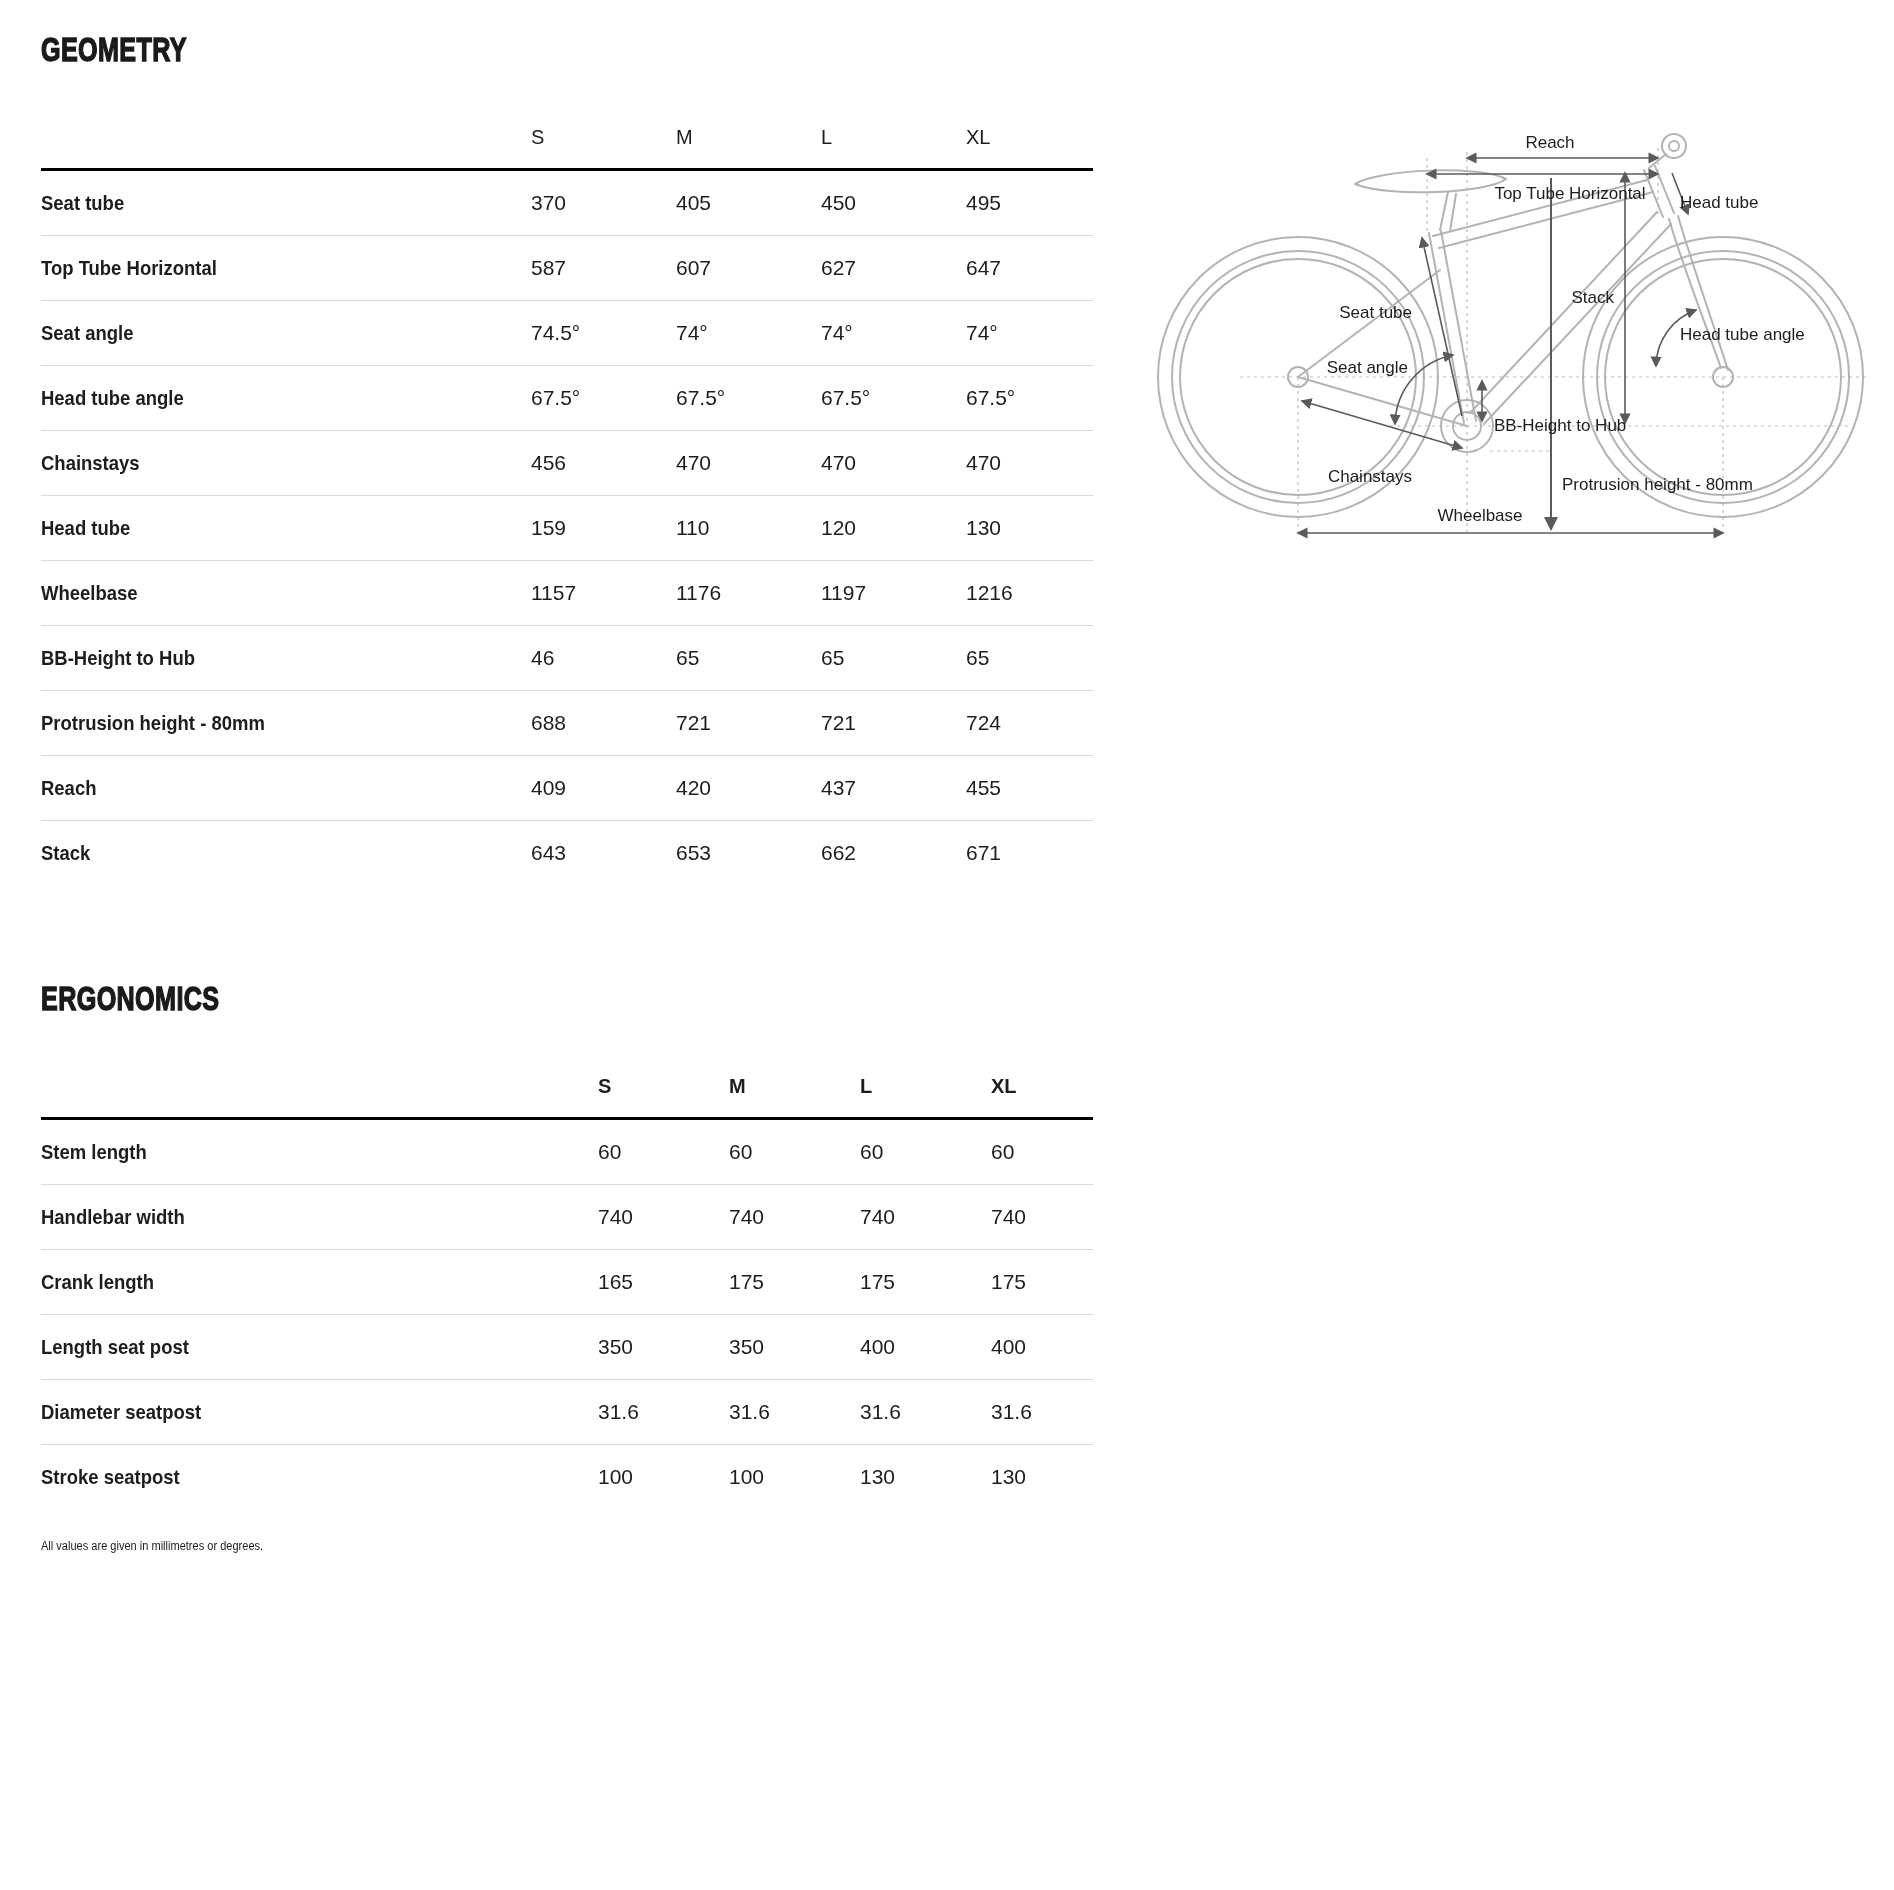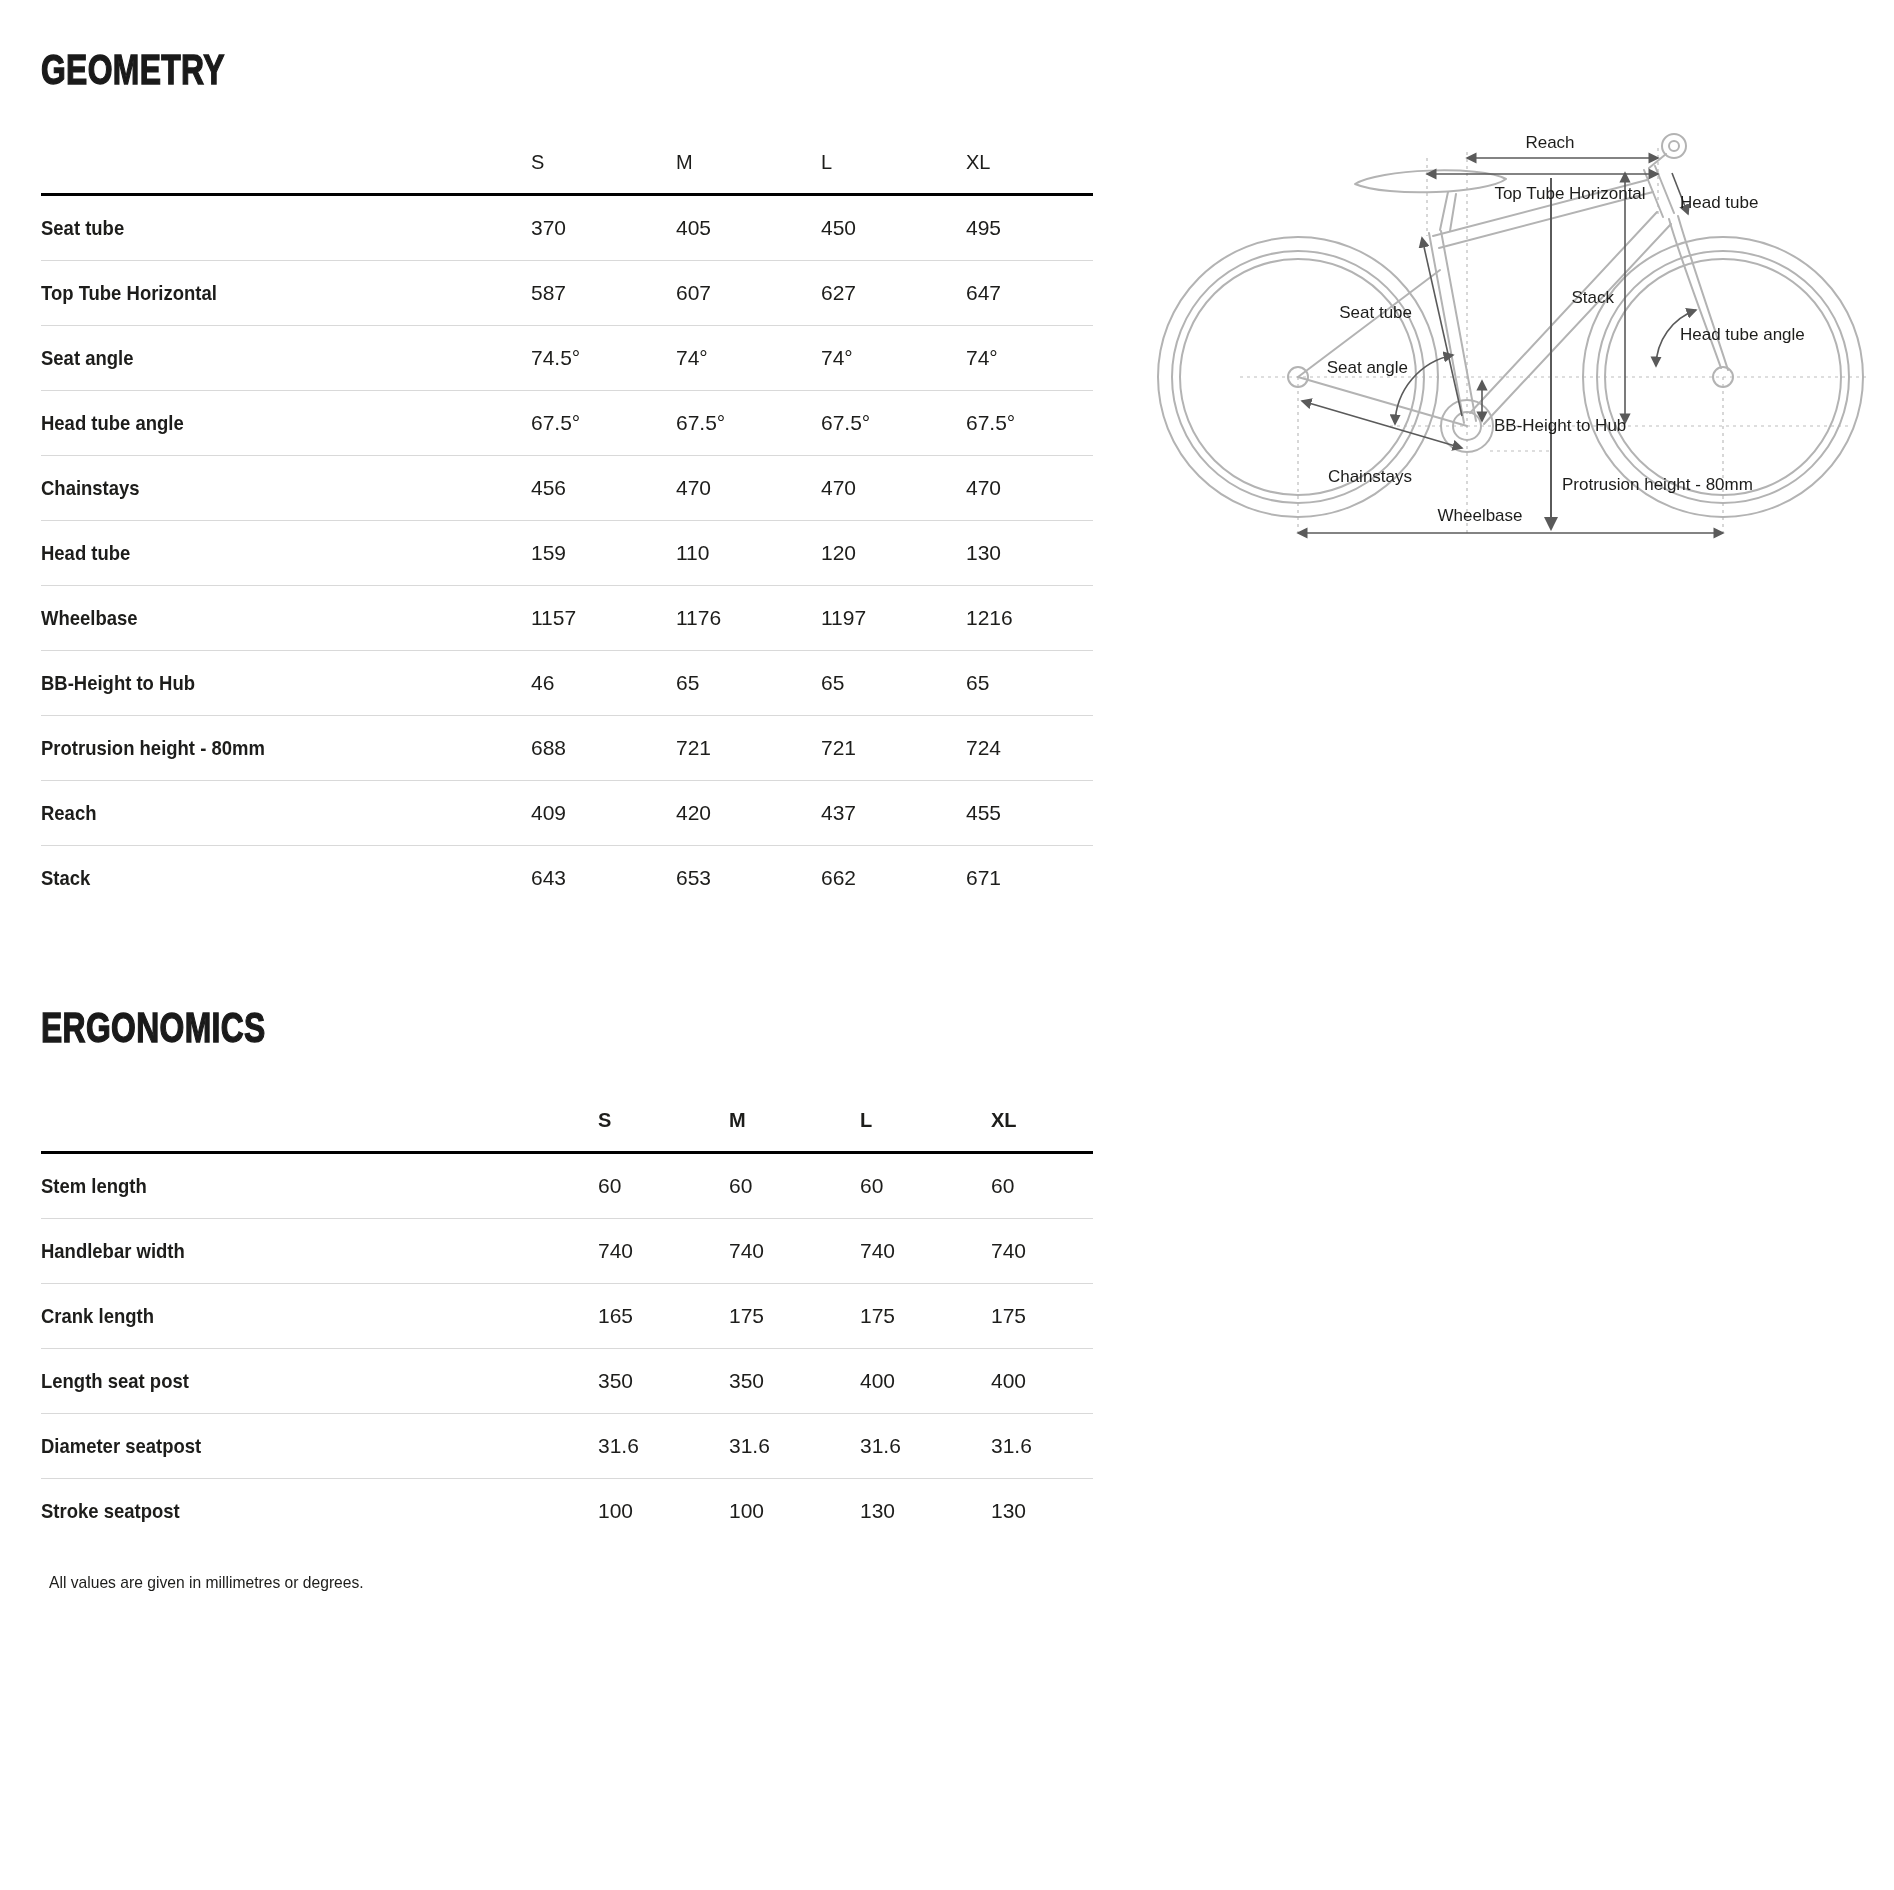--- a/index.html
+++ b/index.html
@@ -6,22 +6,22 @@
   .page{
     position:relative;
     width:1894px;height:1890px;
     background:#ffffff;
     font-family:"Liberation Sans",sans-serif;
     color:#1d1d1b;
     overflow:hidden;
   }
   .tables{position:absolute;left:41px;top:0;width:1052px;}
   h1.section-title{
-    margin:48px 0 0 0;
-    font-size:43px;line-height:1;
+    margin:32px 0 0 0;
+    font-size:34px;line-height:1;
     font-weight:700;
     color:#1a1a1a;
     letter-spacing:0.5px;
   }
   h1.section-title .condX{
     display:inline-block;
     transform:scaleX(0.74);
     transform-origin:0 50%;
     -webkit-text-stroke:1.4px #1a1a1a;
     white-space:nowrap;
@@ -53,22 +53,22 @@
   td.lbl,th.lbl{padding-left:10px;}
   td.lbl .condL{
     display:inline-block;
     transform:scaleX(0.88);
     transform-origin:0 50%;
     font-weight:700;
     white-space:nowrap;
     font-size:21px;
   }
   .footnote{
-    margin:30px 0 0 8px;
-    font-size:17px;
+    margin:30px 0 0 0;
+    font-size:12px;
     color:#1d1d1b;
   }
   .footnote .condL{
     display:inline-block;
     transform:scaleX(0.92);
     transform-origin:0 50%;
   }
   .diagram{
     position:absolute;
     left:1150px;top:118px;

